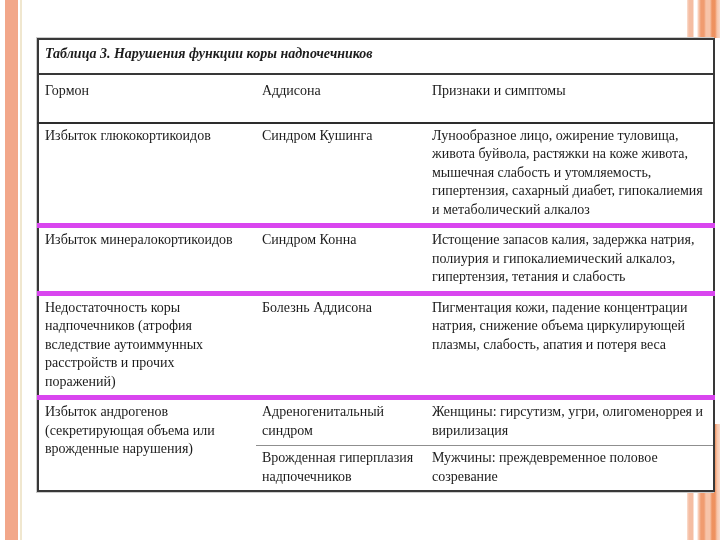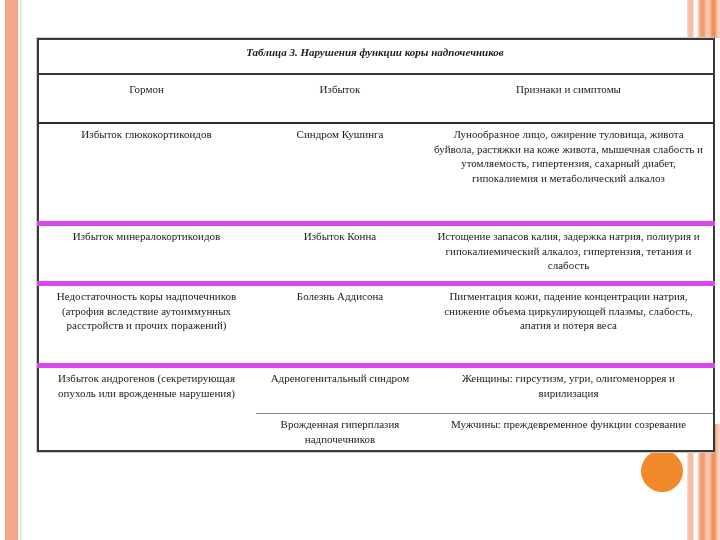--- a/index.html
+++ b/index.html
@@ -18,22 +18,22 @@
       #FAD7C6 11px,#F09C70 14px,#F09C70 17px,#F7C4A9 19px,#F7C4A9 23px,
       #EE9260 25px,#EE9260 28px,#F7C4A9 30px,#F9D8C8 33px);
   }
   .stripes-right.top{top:0;height:38px;}
   .stripes-right.bottom{top:424px;height:116px;}
   
   .circle{position:absolute;left:641px;top:450px;width:42px;height:42px;border-radius:50%;background:#F1892B;}
   
   .tablewrap{position:absolute;left:37px;top:38px;width:676px;background:#fff;box-shadow:0 0 0 1px #cbcbcb;}
   table{border-collapse:collapse;width:100%;table-layout:fixed;border:2px solid #383838;background:#fff;}
-  td,th{vertical-align:top;text-align:center;padding:3px 8px 4px 6px;
-        font-size:11px;line-height:1.32;font-weight:normal;word-wrap:break-word;}
+  td,th{vertical-align:top;text-align:left;padding:3px 8px 4px 6px;
+        font-size:14px;line-height:1.32;font-weight:normal;word-wrap:break-word;}
   .titlerow td{font-weight:bold;font-style:italic;border-bottom:2px solid #383838;height:24px;padding-top:5px;}
   .headrow th{font-weight:normal;border-bottom:2px solid #2d2d2d;height:36px;padding-top:7px;}
   tr.sep td{border-top:5px solid #d946ef;}
   tr.subsep td{border-top:1px solid #8f8f8f;}
   td.h1{height:90px;margin-top:12px;} td.h2{height:48px;} td.h3{height:70px;} td.h4a{height:38px;} td.h4b{height:26px;}
 </style>
 </head>
 <body>
 
 <div class="slide">
@@ -49,43 +49,43 @@
         <col style="width:218px">
           <col style="width:170px">
           <col style="width:288px">
       </colgroup>
       <tbody>
         <tr class="titlerow">
           <td colspan="3">Таблица 3. Нарушения функции коры надпочечников</td>
         </tr>
         <tr class="headrow">
           <th>Гормон</th>
-          <th>Избыток</th>
+          <th>Аддисона</th>
           <th>Признаки и симптомы</th>
         </tr>
         <tr>
           <td class="h1">Избыток глюкокортикоидов</td>
           <td class="h1">Синдром Кушинга</td>
           <td class="h1">Лунообразное лицо, ожирение туловища, живота буйвола, растяжки на коже живота, мышечная слабость и утомляемость, гипертензия, сахарный диабет, гипокалиемия и метаболический алкалоз</td>
         </tr>
         <tr class="sep">
           <td class="h2">Избыток минералокортикоидов</td>
-          <td class="h2">Избыток Конна</td>
+          <td class="h2">Синдром Конна</td>
           <td class="h2">Истощение запасов калия, задержка натрия, полиурия и гипокалиемический алкалоз, гипертензия, тетания и слабость</td>
         </tr>
         <tr class="sep">
           <td class="h3">Недостаточность коры надпочечников (атрофия вследствие аутоиммунных расстройств и прочих поражений)</td>
           <td class="h3">Болезнь Аддисона</td>
           <td class="h3">Пигментация кожи, падение концентрации натрия, снижение объема циркулирующей плазмы, слабость, апатия и потеря веса</td>
         </tr>
         <tr class="sep">
-          <td class="h4a" rowspan="2">Избыток андрогенов (секретирующая опухоль или врожденные нарушения)</td>
+          <td class="h4a" rowspan="2">Избыток андрогенов (секретирующая объема или врожденные нарушения)</td>
           <td class="h4a">Адреногенитальный синдром</td>
           <td class="h4a">Женщины: гирсутизм, угри, олигоменоррея и вирилизация</td>
         </tr>
         <tr class="subsep">
           <td class="h4b">Врожденная гиперплазия надпочечников</td>
-          <td class="h4b">Мужчины: преждевременное функции созревание</td>
+          <td class="h4b">Мужчины: преждевременное половое созревание</td>
         </tr>
       </tbody>
     </table>
   </div>
 </div>
 
 </body></html>

